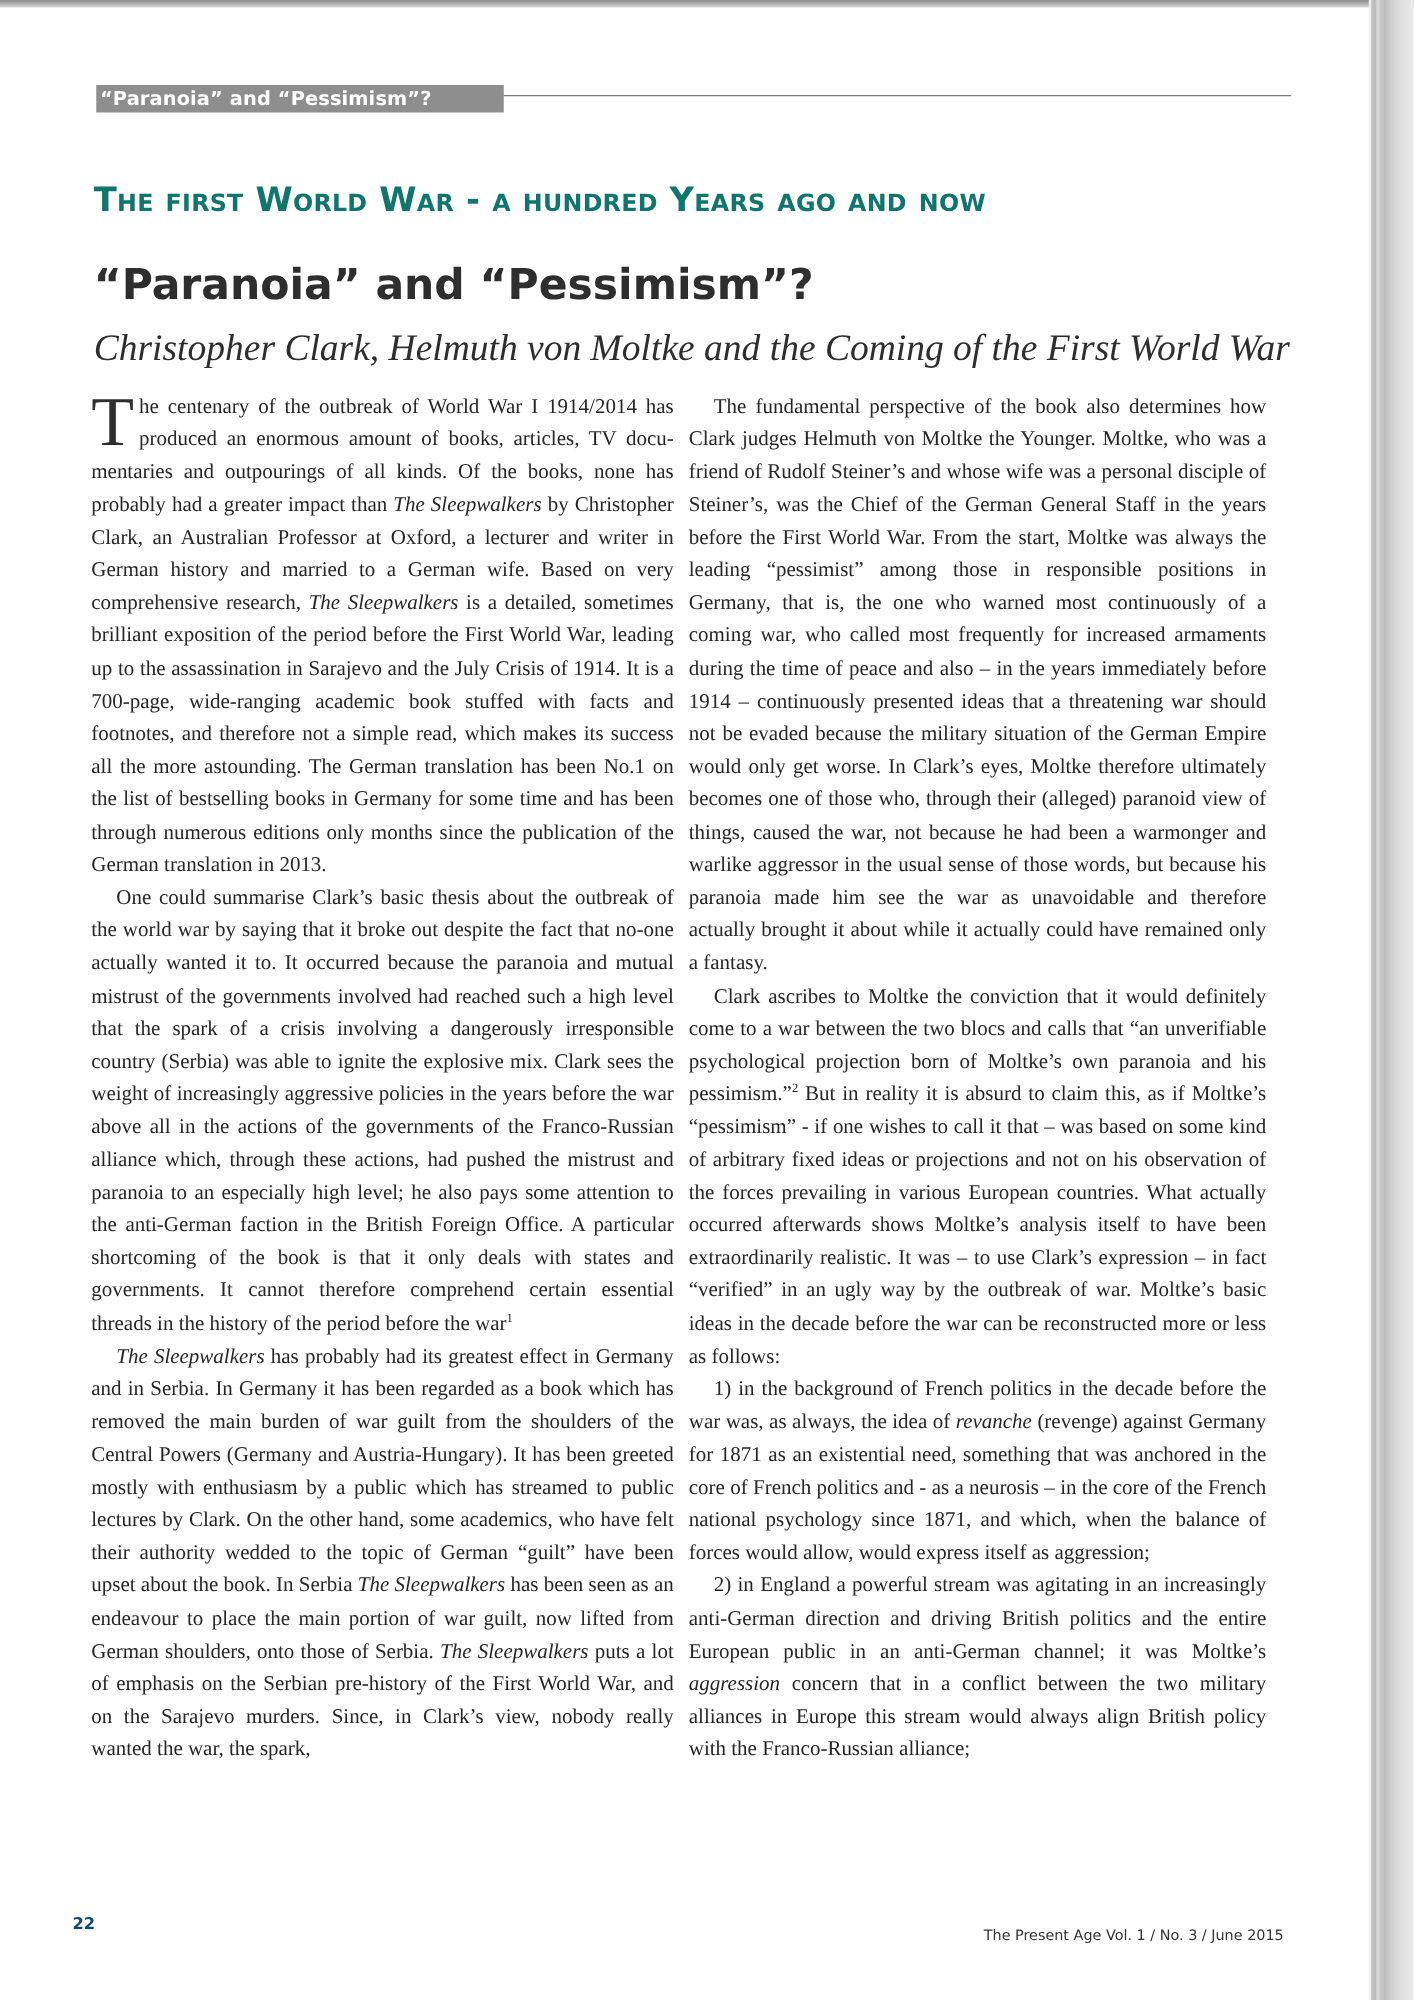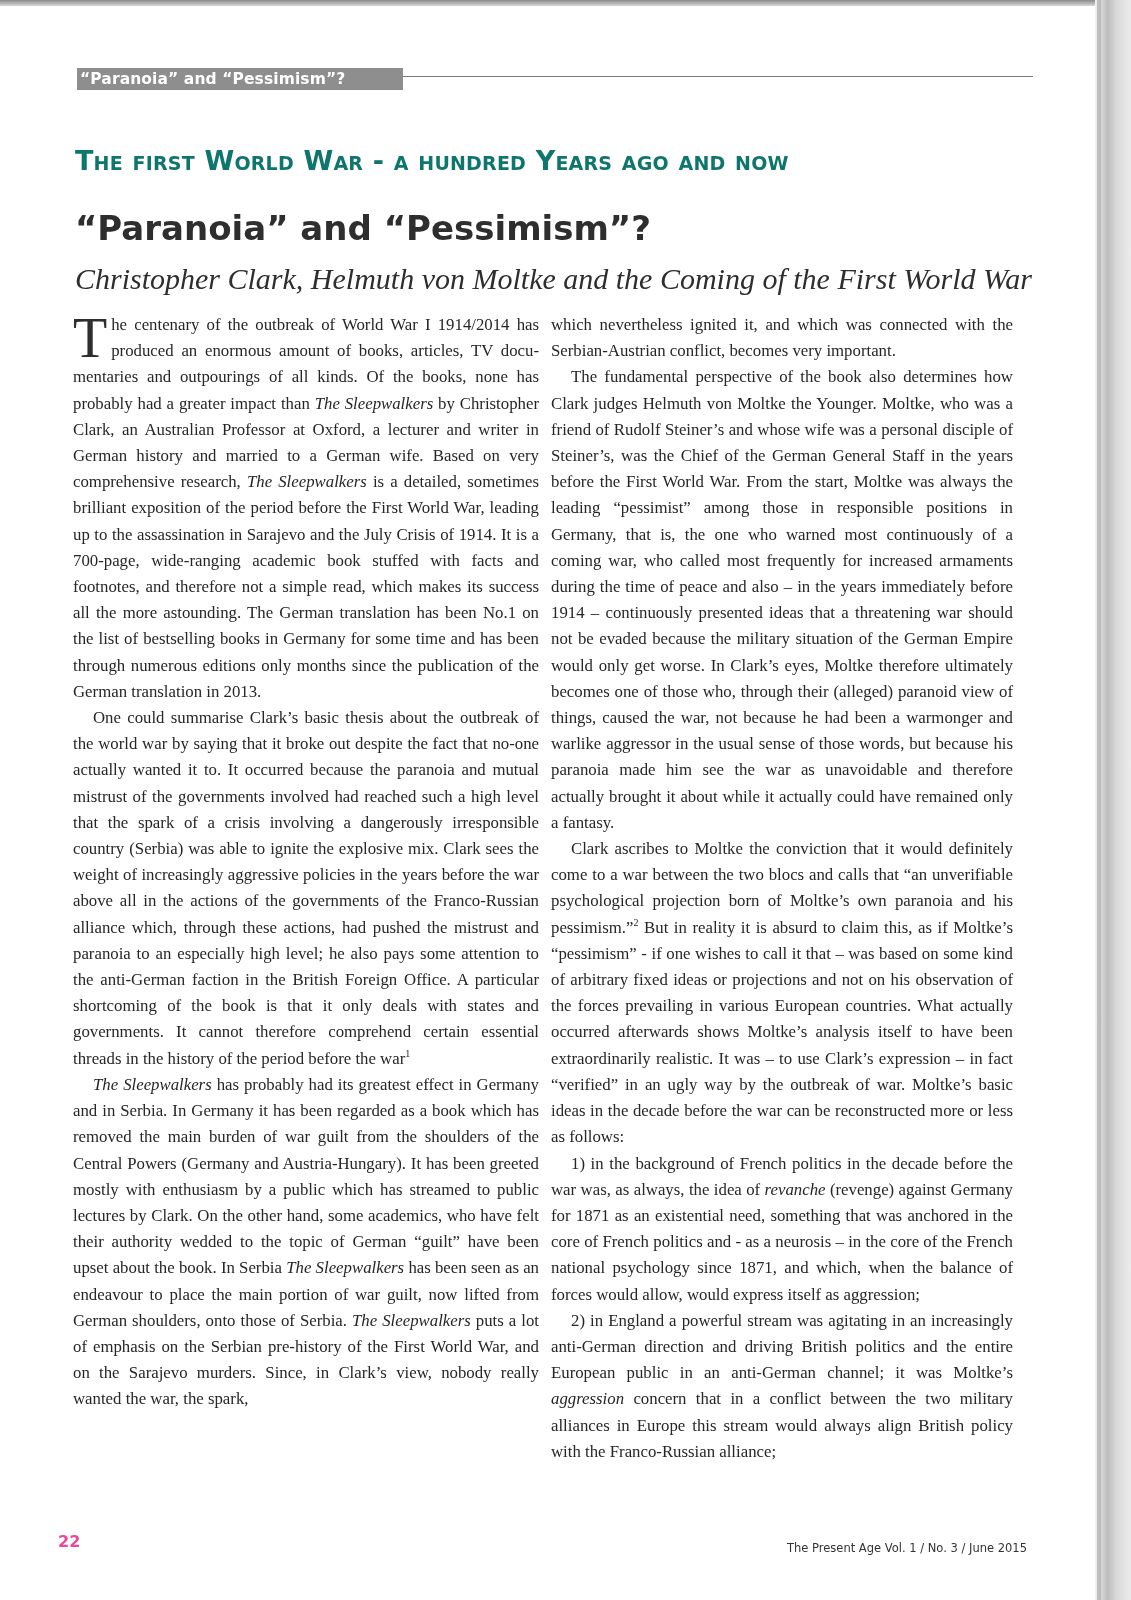--- a/index.html
+++ b/index.html
@@ -38,21 +38,21 @@
   .col-left { left: 73px; }
   .col-right { left: 551px; width: 462px; }
   .column p { margin: 0; text-indent: 20px; }
   .column p.first { text-indent: 0; }
   .column p.cont { text-indent: 0; }
   .dropcap { float: left; font-size: 56px; line-height: 44px; margin: 4px 4px 0 0; color: #2e2e2e; }
   em { font-style: italic; }
   sup { font-size: 10px; line-height: 0; vertical-align: super; }
 
   .page-number { position: absolute; left: 58px; top: 1532px;
-    font-family: "DejaVu Sans", sans-serif; font-weight: bold; font-size: 16px; color: #ec4899; }
+    font-family: "DejaVu Sans", sans-serif; font-weight: bold; font-size: 13px; color: #0c4a6e; }
   .footer-credit { position: absolute; left: 787px; top: 1541px;
     font-family: "DejaVu Sans", sans-serif; font-size: 11.5px; color: #333; white-space: nowrap; }
 </style>
 </head>
 <body>
 
 <div class="scan-top"></div>
 <div class="scan-right"></div>
 <div class="scan-right-edge"></div>
 
@@ -65,21 +65,20 @@
 <div class="title">“Paranoia” and “Pessimism”?</div>
 <div class="subtitle">Christopher Clark, Helmuth von Moltke and the Coming of the First World War</div>
 
 <div class="column col-left">
   <p class="first"><span class="dropcap">T</span><span>he centenary of the outbreak of World War I 1914/2014 has produced an enormous amount of books, articles, TV docu­mentaries and outpourings of all kinds. Of the books, none has probably had a greater impact than </span><em>The Sleepwalkers</em><span> by Chris­topher Clark, an Australian Professor at Oxford, a lecturer and writer in German history and married to a German wife. Based on very comprehensive research, </span><em>The Sleepwalkers</em><span> is a detailed, some­times brilliant exposition of the period before the First World War, leading up to the assassination in Sarajevo and the July Crisis of 1914. It is a 700-page, wide-ranging academic book stuffed with facts and footnotes, and therefore not a simple read, which makes its success all the more astounding. The German translation has been No.1 on the list of bestselling books in Germany for some time and has been through numerous editions only months since the publication of the German translation in 2013.</span></p>
   <p><span>One could summarise Clark’s basic thesis about the out­break of the world war by saying that it broke out despite the fact that no-one actually wanted it to. It occurred because the paranoia and mutual mistrust of the governments involved had reached such a high level that the spark of a crisis involving a dangerously irresponsible country (Serbia) was able to ignite the explosive mix. Clark sees the weight of increasingly aggres­sive policies in the years before the war above all in the actions of the governments of the Franco-Russian alliance which, through these actions, had pushed the mistrust and paranoia to an especially high level; he also pays some attention to the anti-German faction in the British Foreign Office. A particular shortcoming of the book is that it only deals with states and governments. It cannot therefore comprehend certain essen­tial threads in the history of the period before the war</span><sup>1</sup></p>
   <p><em>The Sleepwalkers</em><span> has probably had its greatest effect in Ger­many and in Serbia. In Germany it has been regarded as a book which has removed the main burden of war guilt from the shoul­ders of the Central Powers (Germany and Austria-Hungary). It has been greeted mostly with enthusiasm by a public which has streamed to public lectures by Clark. On the other hand, some academics, who have felt their authority wedded to the topic of German “guilt” have been upset about the book. In Serbia </span><em>The Sleepwalkers</em><span> has been seen as an endeavour to place the main por­tion of war guilt, now lifted from German shoulders, onto those of Serbia. </span><em>The Sleepwalkers</em><span> puts a lot of emphasis on the Serbian pre-history of the First World War, and on the Sarajevo murders. Since, in Clark’s view, nobody really wanted the war, the spark,</span></p>
 </div>
 
 <div class="column col-right">
-  <p class="cont">which nevertheless ignited it, and which was connected with the Serbian-Austrian conflict, becomes very important.</p>
   <p>The fundamental perspective of the book also determines how Clark judges Helmuth von Moltke the Younger. Moltke, who was a friend of Rudolf Steiner’s and whose wife was a personal dis­ciple of Steiner’s, was the Chief of the German General Staff in the years before the First World War. From the start, Moltke was always the leading “pessimist” among those in responsible posi­tions in Germany, that is, the one who warned most continuously of a coming war, who called most frequently for increased arma­ments during the time of peace and also – in the years immediate­ly before 1914 – continuously presented ideas that a threatening war should not be evaded because the military situation of the German Empire would only get worse. In Clark’s eyes, Moltke therefore ultimately becomes one of those who, through their (alleged) paranoid view of things, caused the war, not because he had been a warmonger and warlike aggressor in the usual sense of those words, but because his paranoia made him see the war as unavoidable and therefore actually brought it about while it actually could have remained only a fantasy.</p>
   <p><span>Clark ascribes to Moltke the conviction that it would defi­nitely come to a war between the two blocs and calls that “an unverifiable psychological projection born of Moltke’s own paranoia and his pessimism.”</span><sup>2</sup><span> But in reality it is absurd to claim this, as if Moltke’s “pessimism” - if one wishes to call it that – was based on some kind of arbitrary fixed ideas or projections and not on his observation of the forces prevailing in various European countries. What actually occurred afterwards shows Moltke’s analysis itself to have been extraordinarily realistic. It was – to use Clark’s expression – in fact “verified” in an ugly way by the outbreak of war. Moltke’s basic ideas in the decade before the war can be reconstructed more or less as follows:</span></p>
   <p><span>1) in the background of French politics in the decade before the war was, as always, the idea of </span><em>revanche</em><span> (revenge) against Germany for 1871 as an existential need, something that was anchored in the core of French politics and - as a neurosis – in the core of the French national psychology since 1871, and which, when the balance of forces would allow, would express itself as aggression;</span></p>
   <p><span>2) in England a powerful stream was agitating in an increas­ingly anti-German direction and driving British politics and the entire European public in an anti-German channel; it was Moltke’s </span><em>aggression</em><span> concern that in a conflict between the two military alliances in Europe this stream would always align British policy with the Franco-Russian alliance;</span></p>
 </div>
 
 <div class="page-number">22</div>
 <div class="footer-credit">The Present Age Vol. 1 / No. 3 / June 2015</div>
 
 </body></html>

